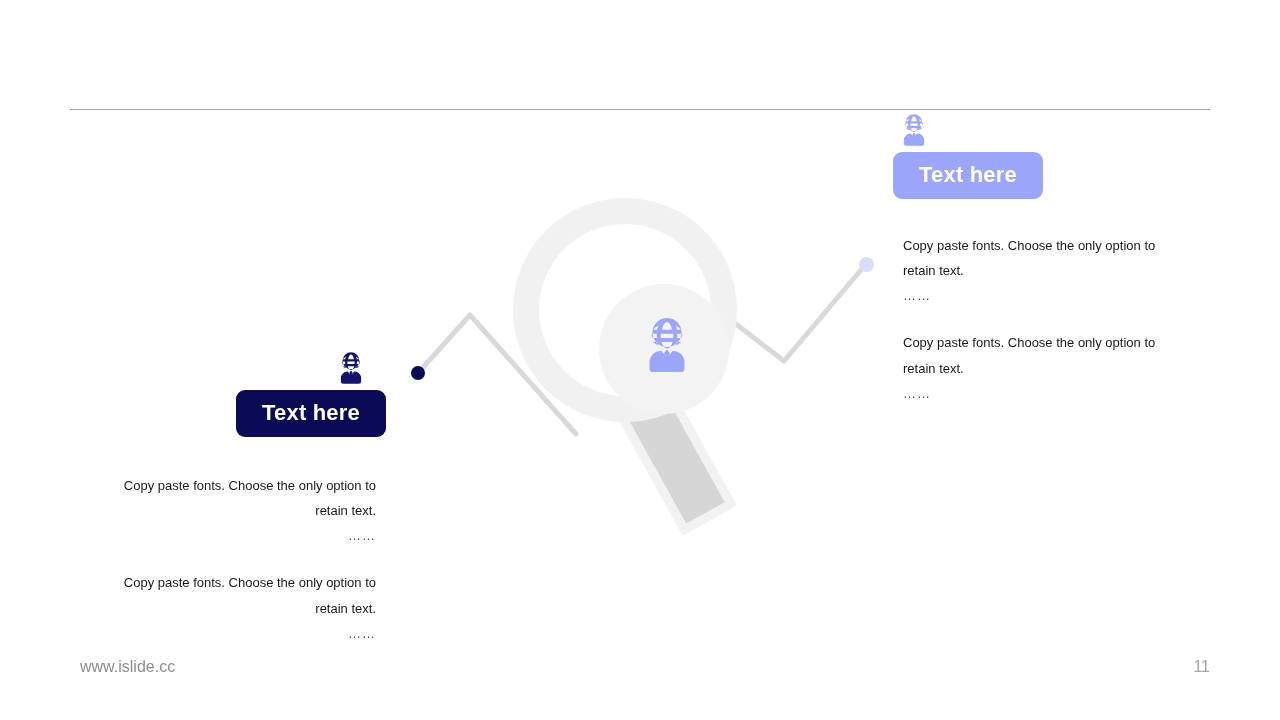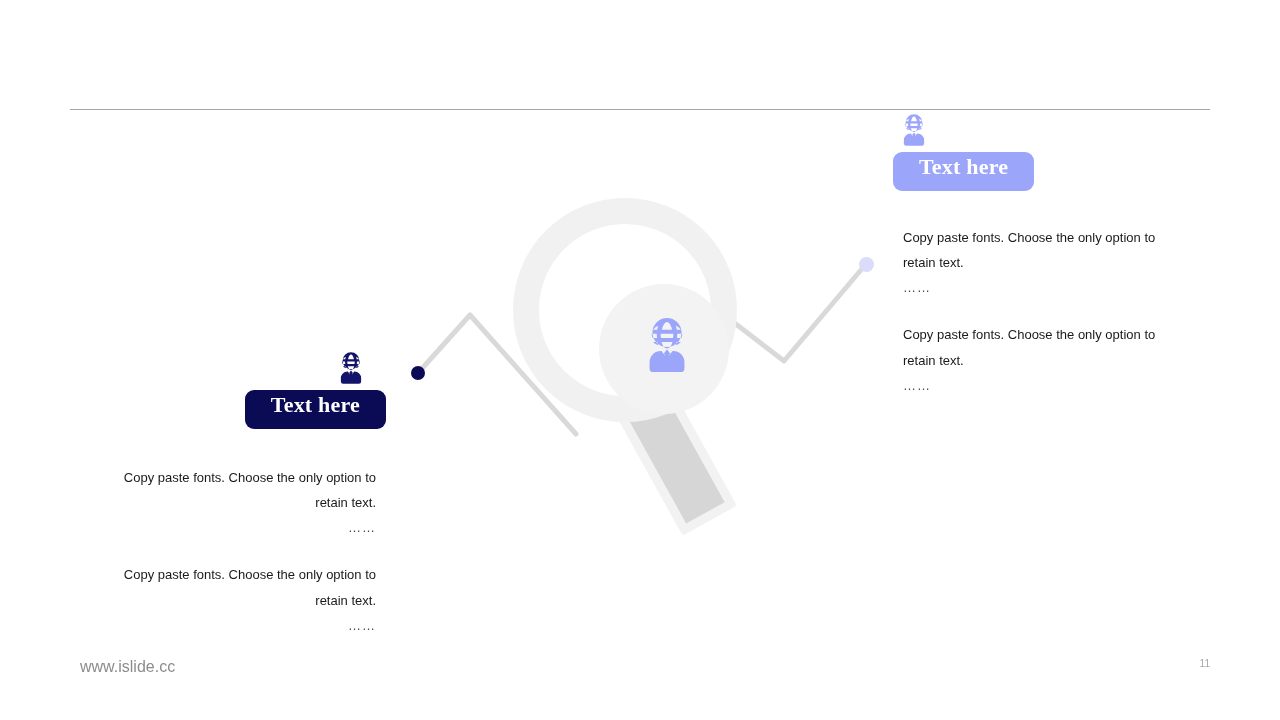--- a/index.html
+++ b/index.html
@@ -56,23 +56,22 @@
   .icon-row-right { display: flex; justify-content: flex-start; padding-left: 2px; }
   .person-icon { width: 38px; height: 36px; display: block; }
 
   .badge {
     display: inline-block;
     border-radius: 9px;
     color: #ffffff;
     font-size: 22px;
     font-weight: bold;
     letter-spacing: 0.2px;
-    padding: 3px 26px 12px 26px;
+    padding: 11px 26px 12px 26px;
     line-height: 1.1;
-    font-family: Liberation Serif, serif;
   }
   .badge-dark { background: #0b0a55; }
   .badge-light { background: #9ba5fa; }
   .badge-wrap-left { margin-top: 4px; }
   .badge-wrap-right { margin-top: 4px; }
 
   .body-text {
     margin-top: 28px;
     font-size: 13px;
     color: #1a1a1a;
@@ -90,21 +89,21 @@
   .node-dot-dark { left: 411px; top: 366px; width: 14px; height: 14px; background: #0b0a55; }
   .node-dot-light { left: 859px; top: 257px; width: 15px; height: 15px; background: #dadcf9; }
 
   
   .footer-url {
     position: absolute; left: 80px; top: 658px;
     font-size: 16px; color: #8c8c8c;
   }
   .footer-page {
     position: absolute; left: 1150px; top: 658px; width: 60px;
-    text-align: right; font-size: 10px; color: #a6a6a6;
+    text-align: right; font-size: 16px; color: #a6a6a6;
   }
 </style>
 </head>
 <body>
 
 <div class="slide">
 
   <div class="top-rule"></div>
 
   <svg class="zigzag" viewBox="0 0 1280 720">

